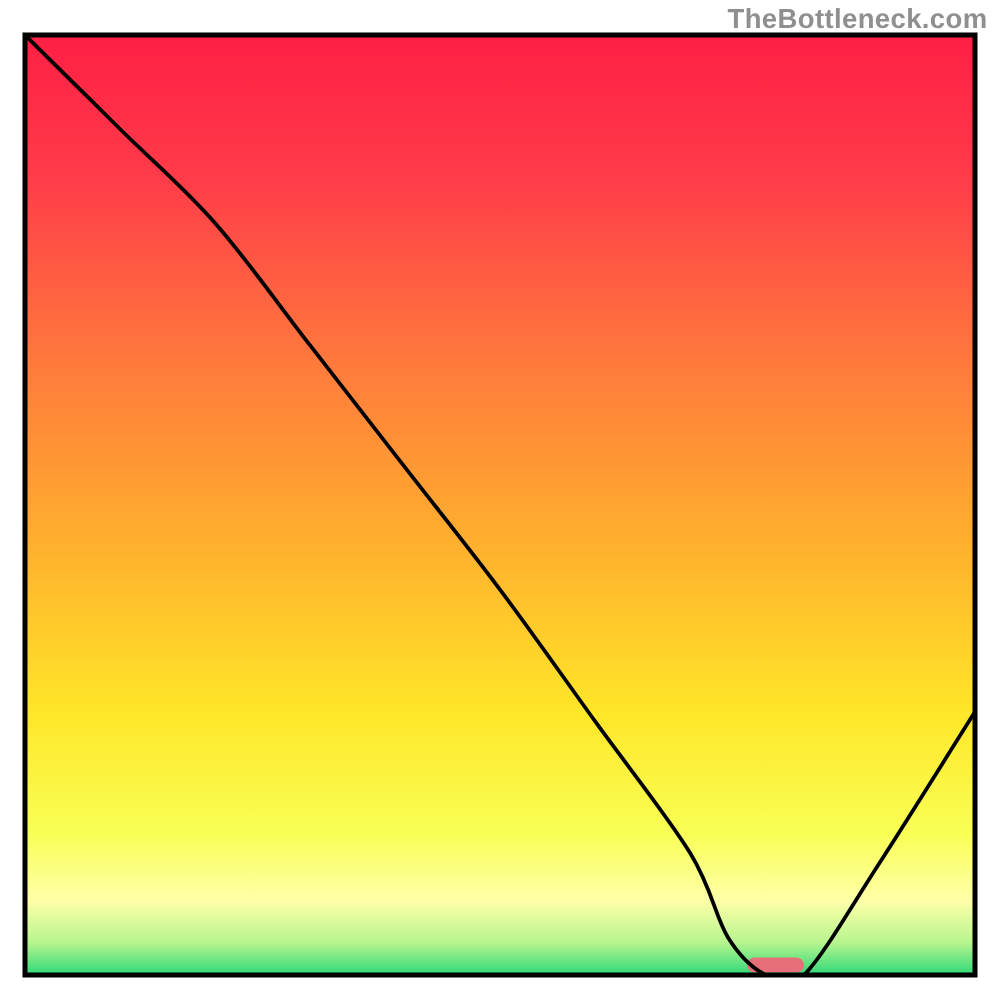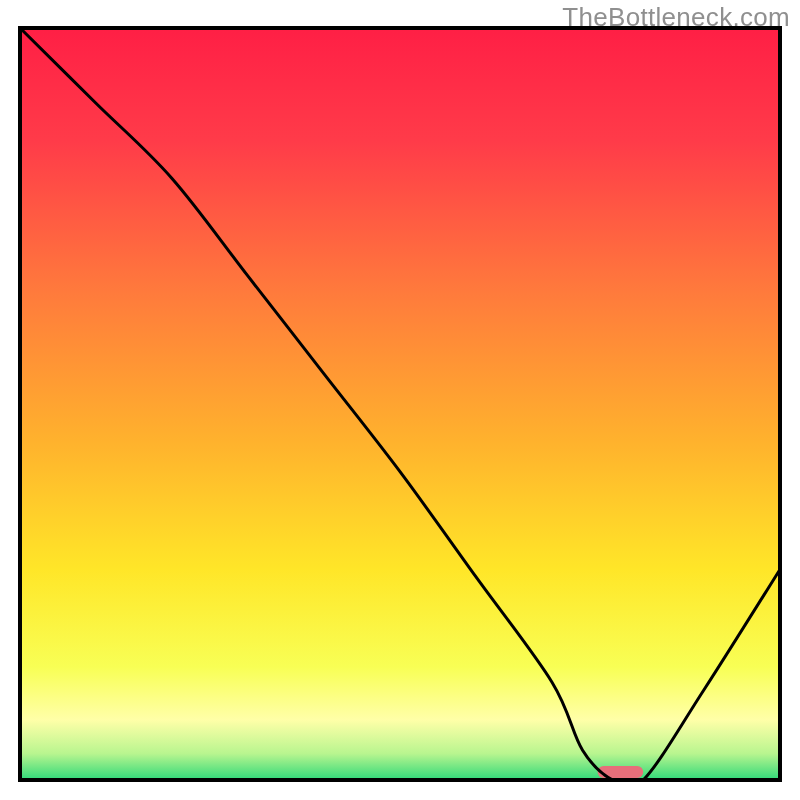--- a/index.html
+++ b/index.html
@@ -12,22 +12,22 @@
   }
   .wrap {
     position: relative;
     width: 800px;
     height: 800px;
   }
   .watermark {
     position: absolute;
     top: 2px;
     right: 10px;
-    font-size: 26px;
-    font-weight: 400;
+    font-size: 22px;
+    font-weight: 700;
     color: #8f8f8f;
     letter-spacing: 0.3px;
     user-select: none;
   }
   svg.plot {
     position: absolute;
     left: 0;
     top: 0;
     width: 800px;
     height: 800px;

